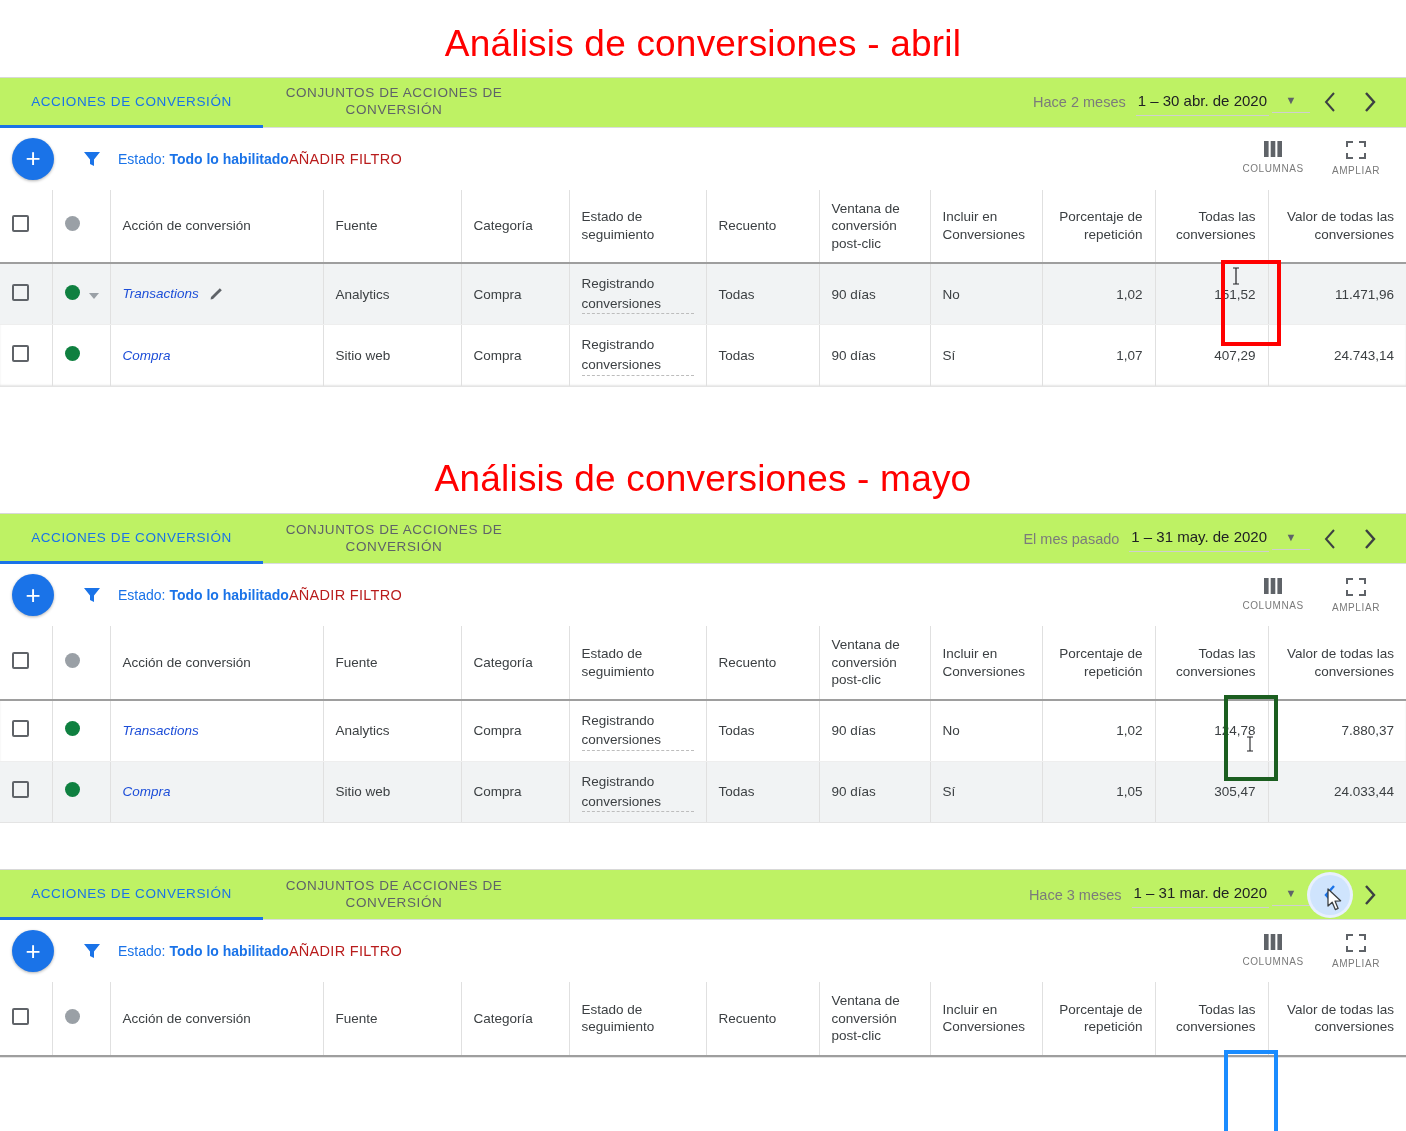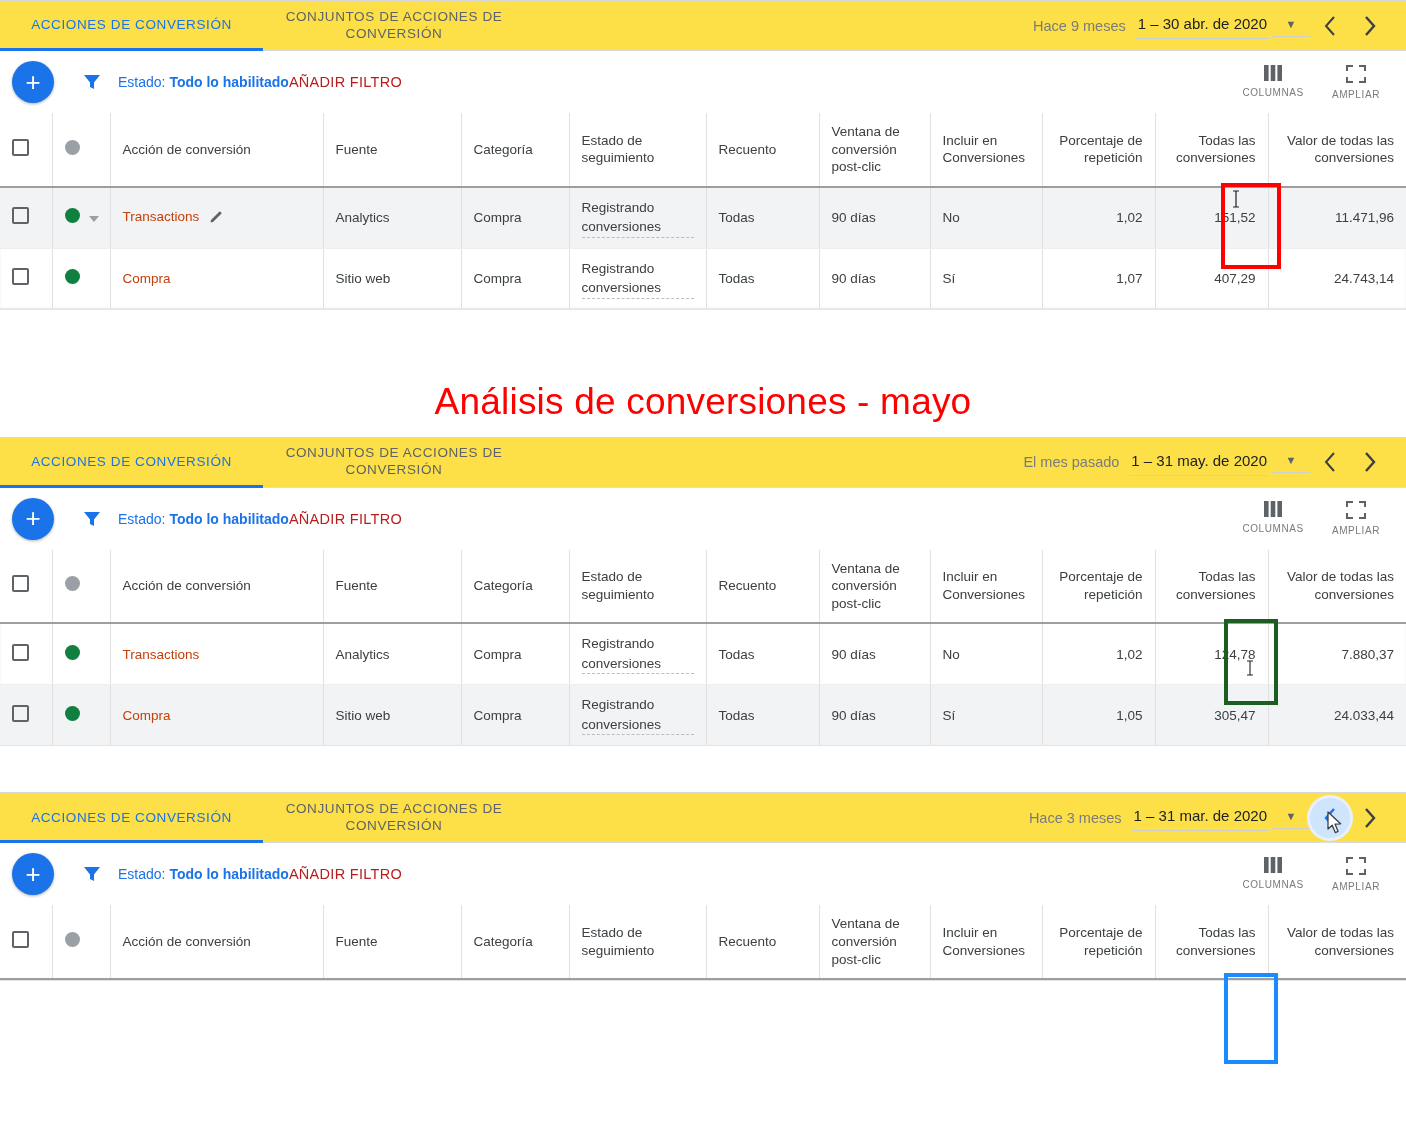--- a/index.html
+++ b/index.html
@@ -43,21 +43,21 @@
     box-shadow: 0 -1px 2px rgba(0,0,0,0.10) inset;
   }
 
   
   .tabbar {
     position: relative;
     height: 50px;
     display: flex;
     align-items: stretch;
     border-bottom: 1px solid #dadce0;
-    background: #fde047;
+    background: #bef264;
   }
   .tab {
     display: flex;
     align-items: center;
     justify-content: center;
     text-align: center;
     font-size: 13.5px;
     letter-spacing: 0.6px;
     color: #5f6368;
     padding: 0 14px;
@@ -246,21 +246,21 @@
   .dot.green { background: #0f8040; }
   .caret-sm {
     display: inline-block;
     margin-left: 6px;
     border-left: 5px solid transparent;
     border-right: 5px solid transparent;
     border-top: 6px solid #9aa0a6;
     vertical-align: middle;
     cursor: pointer;
   }
-  .link { color: #c2410c; cursor: pointer; }
+  .link { color: #1d4ed8; cursor: pointer; font-style: italic; }
   .pencil { margin-left: 7px; vertical-align: -2px; cursor: pointer; }
   .dotted {
     border-bottom: 1px dashed #bdbdbd;
     display: inline-block;
     line-height: 1.45;
   }
   td.num { text-align: right; }
   .dotcell { text-align: left; white-space: nowrap; }
 
   
@@ -278,32 +278,35 @@
     z-index: 45;
     pointer-events: none;
   }
   .spacer-gap { height: 46px; background: #fff; }
 </style>
 </head>
 <body>
 
 <div class="page">
 
+  <div class="title-wrap-1">
+    <div class="section-title">Análisis de conversiones - abril</div>
+  </div>
 
   <div class="panel panel-shadowtop">
 
     <div class="tabbar">
       <div class="tab tab-1 active">
         <span>ACCIONES DE CONVERSIÓN</span>
       </div>
       <div class="tab tab-2">
         <span>CONJUNTOS DE ACCIONES DE CONVERSIÓN</span>
       </div>
       <div class="daterange">
-        <span class="dr-label">Hace 9 meses</span>
+        <span class="dr-label">Hace 2 meses</span>
         <span class="dr-value">1 – 30 abr. de 2020</span>
         <span class="dr-caret">▼</span>
         <span class="dr-arrow">
           <svg width="12" height="20" viewBox="0 0 12 20">
             <path d="M10 1 L2 10 L10 19" fill="none" stroke="#3c4043" stroke-width="2"></path>
           </svg>
         </span>
         <span class="dr-arrow">
           <svg width="12" height="20" viewBox="0 0 12 20">
             <path d="M2 1 L10 10 L2 19" fill="none" stroke="#3c4043" stroke-width="2.4"></path>

